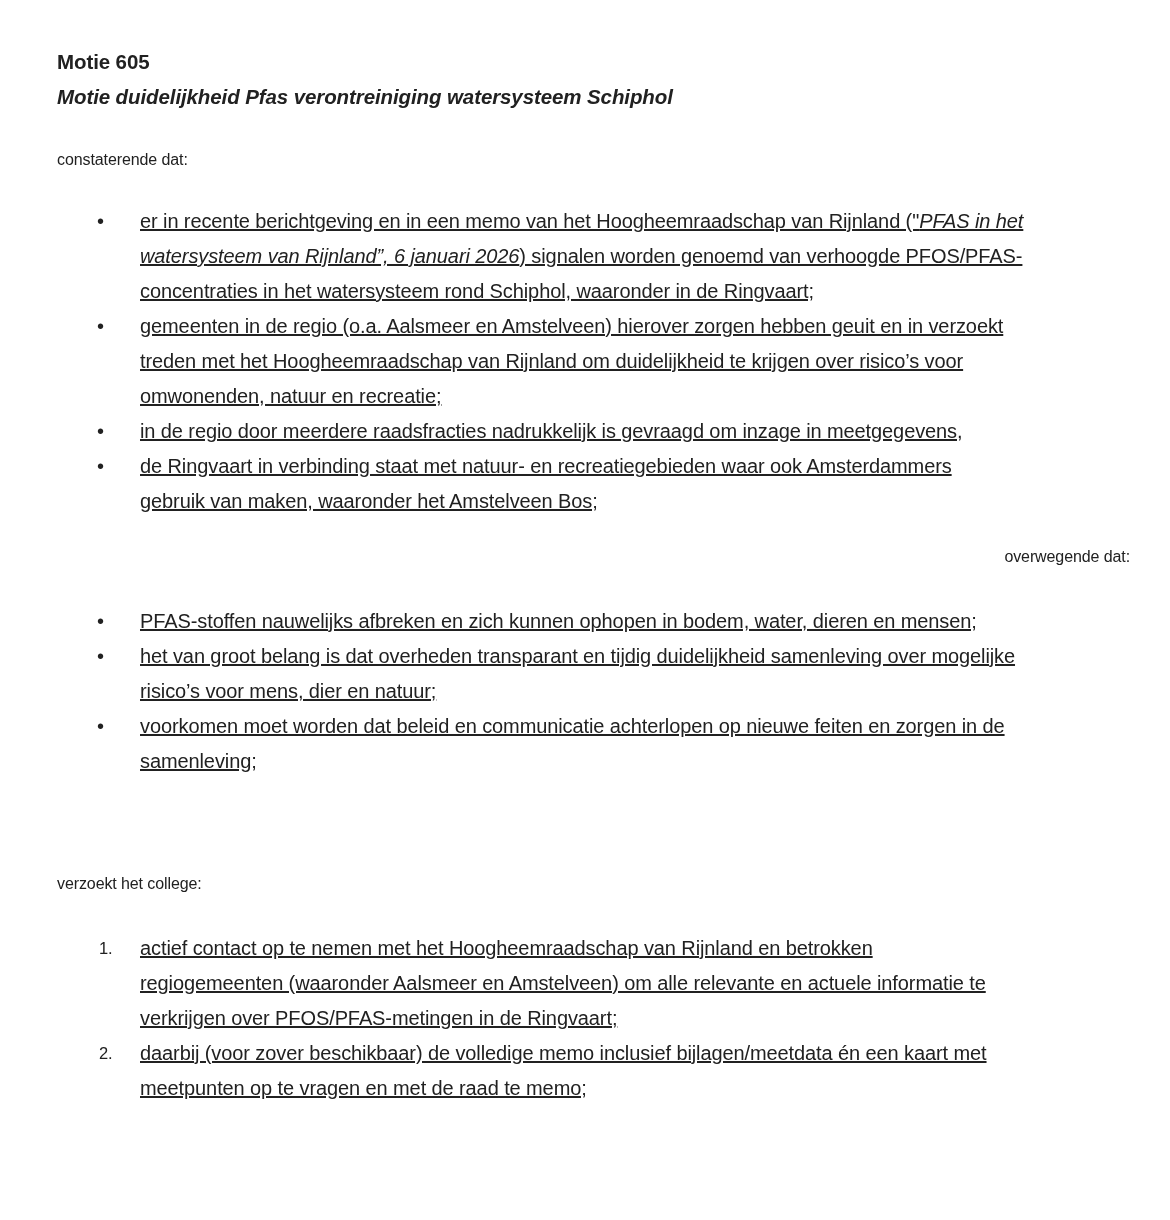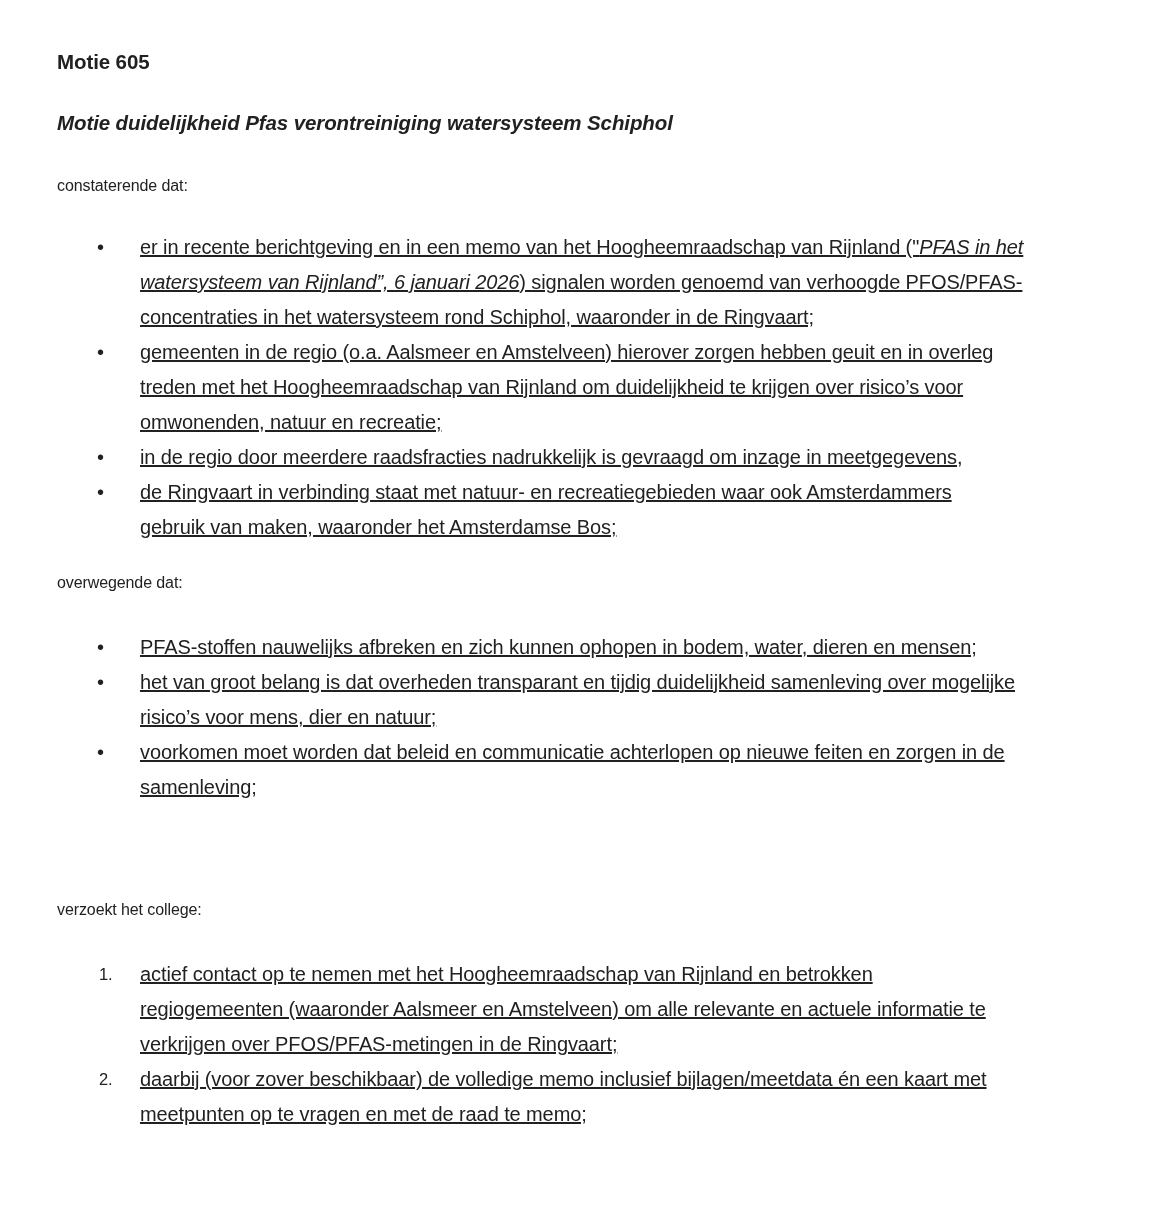--- a/index.html
+++ b/index.html
@@ -22,31 +22,31 @@
     background: #ffffff;
   }
   .h {
     font-size: 20.5px;
     line-height: 35px;
     font-weight: 700;
     margin: 0;
     letter-spacing: -0.1px;
     white-space: nowrap;
   }
-  .h1 { margin-bottom: 26px; }
+  .h1 { }
   .h2 { margin-bottom: 28px; font-style: italic; }
   .label {
     font-size: 16px;
     line-height: 35px;
     margin: 0;
     letter-spacing: -0.1px;
     white-space: nowrap;
   }
   .label-s1 { margin-bottom: 27px; }
-  .label-s2 { margin-bottom: 30px; }
+  .label-s2 { margin-bottom: 30px; text-align: right; }
   .label-s3 { margin-bottom: 30px; }
   .list {
     list-style: none;
     margin: 0;
     padding: 0;
     font-size: 20px;
     line-height: 35px;
     letter-spacing: -0.1px;
   }
   .c-list { margin-bottom: 20px; }
@@ -86,32 +86,32 @@
 
   <ul class="list c-list">
     <li>
       <span class="marker">•</span>
       <span class="line"><span>er in recente berichtgeving en in een memo van het Hoogheemraadschap van Rijnland ("</span><i class="it">PFAS in het</i></span>
       <span class="line"><i class="it">watersysteem van Rijnland”, 6 januari 2026</i><span>) signalen worden genoemd van verhoogde PFOS/PFAS-</span></span>
       <span class="line">concentraties in het watersysteem rond Schiphol, waaronder in de Ringvaart;</span>
     </li>
     <li>
       <span class="marker">•</span>
-      <span class="line">gemeenten in de regio (o.a. Aalsmeer en Amstelveen) hierover zorgen hebben geuit en in overleg</span>
+      <span class="line">gemeenten in de regio (o.a. Aalsmeer en Amstelveen) hierover zorgen hebben geuit en in verzoekt</span>
       <span class="line">treden met het Hoogheemraadschap van Rijnland om duidelijkheid te krijgen over risico’s voor</span>
       <span class="line">omwonenden, natuur en recreatie;</span>
     </li>
     <li>
       <span class="marker">•</span>
       <span class="line">in de regio door meerdere raadsfracties nadrukkelijk is gevraagd om inzage in meetgegevens,</span>
     </li>
     <li>
       <span class="marker">•</span>
       <span class="line">de Ringvaart in verbinding staat met natuur- en recreatiegebieden waar ook Amsterdammers</span>
-      <span class="line">gebruik van maken, waaronder het Amsterdamse Bos;</span>
+      <span class="line">gebruik van maken, waaronder het Amstelveen Bos;</span>
     </li>
   </ul>
 
   <p class="label label-s2">overwegende dat:</p>
 
   <ul class="list o-list">
     <li>
       <span class="marker">•</span>
       <span class="line">PFAS-stoffen nauwelijks afbreken en zich kunnen ophopen in bodem, water, dieren en mensen;</span>
     </li>

